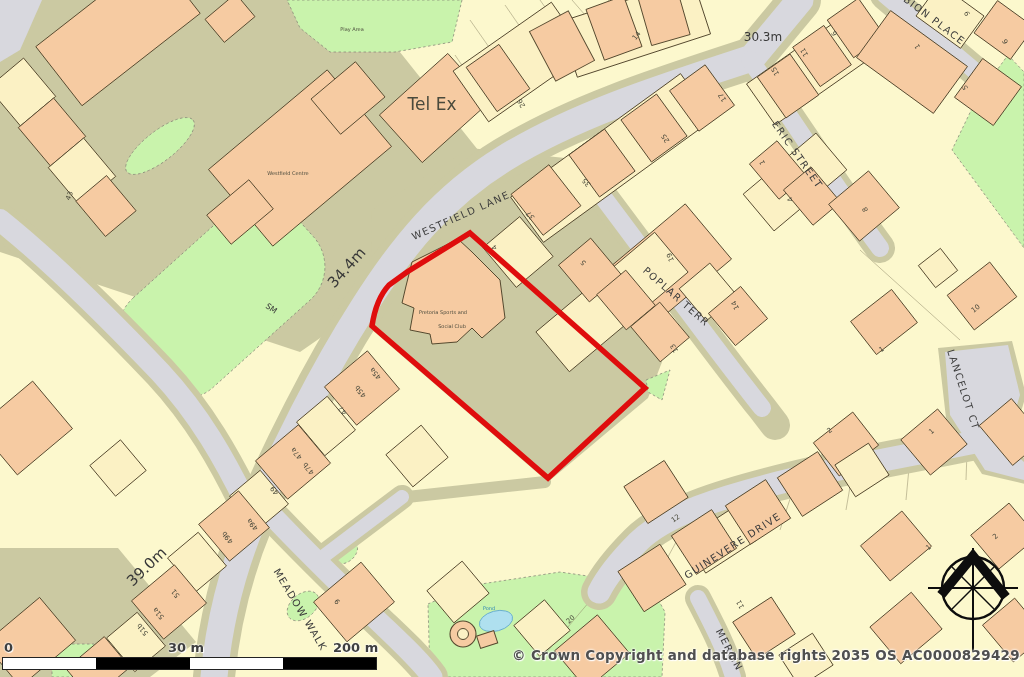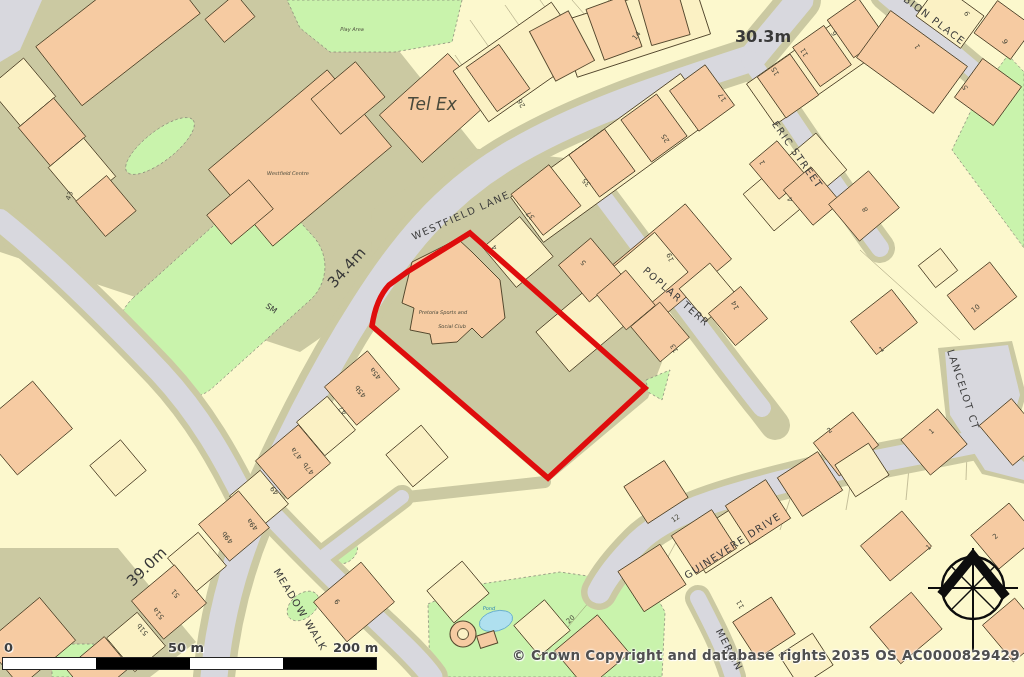--- a/index.html
+++ b/index.html
@@ -3,21 +3,21 @@
 <meta charset="utf-8">
 <style>
   html,body{margin:0;padding:0;background:#888;}
   #map{position:relative;width:1024px;height:677px;overflow:hidden;
        font-family:"DejaVu Sans","Liberation Sans",sans-serif;background:#FCF8CD;}
   #map svg{position:absolute;left:0;top:0;}
   .lbl{position:absolute;white-space:nowrap;color:#3b3b3b;line-height:1;}
   .g-street{letter-spacing:1.4px;color:#3c3c3c;font-weight:500;}
   .g-elev{color:#383838;}
   .g-num{color:#4a4a3c;}
-  .g-place{color:#4a4a3c;font-style:italic;}
+  .g-place{color:#4a4a3c;}
   #scalebar{position:absolute;left:2px;top:657px;width:375px;height:13px;display:flex;
             border:1px solid #222;box-sizing:border-box;}
   #scalebar .seg{flex:1 1 auto;height:100%;}
   .seg.w{background:#fff;}
   .seg.b{background:#000;}
   .scale-lbl{position:absolute;font-size:13px;font-weight:bold;color:#3f3f3f;
              text-shadow:0 0 2px #fff,0 0 2px #fff,1px 1px 1px #fff;}
   #copyright{position:absolute;right:4px;top:647px;font-size:13.5px;font-weight:bold;color:#4f4f4f;
              text-shadow:0 0 2px #fff,0 0 3px #fff,1px 1px 1px #fff;letter-spacing:.3px;}
 </style>
@@ -195,21 +195,21 @@
 
   <div id="labels">
       <span class="lbl g-street" style="left: 461px; top: 216px; font-size: 10px; transform: translate(-50%, -50%) rotate(-24deg);">WESTFIELD LANE</span>
       <span class="lbl g-street" style="left: 797px; top: 155px; font-size: 10px; transform: translate(-50%, -50%) rotate(55deg);">ERIC STREET</span>
       <span class="lbl g-street" style="left: 676px; top: 297px; font-size: 10px; transform: translate(-50%, -50%) rotate(41deg);">POPLAR TERR</span>
       <span class="lbl g-street" style="left: 928px; top: 16px; font-size: 10px; transform: translate(-50%, -50%) rotate(37deg);">ALBION PLACE</span>
       <span class="lbl g-street" style="left: 963px; top: 390px; font-size: 10px; transform: translate(-50%, -50%) rotate(72deg);">LANCELOT CT</span>
       <span class="lbl g-street" style="left: 733px; top: 546px; font-size: 10px; transform: translate(-50%, -50%) rotate(-33deg);">GUINEVERE DRIVE</span>
       <span class="lbl g-street" style="left: 729px; top: 650px; font-size: 10px; transform: translate(-50%, -50%) rotate(62deg);">MERLIN</span>
       <span class="lbl g-street" style="left: 300px; top: 610px; font-size: 10px; transform: translate(-50%, -50%) rotate(59deg);">MEADOW WALK</span>
-      <span class="lbl g-elev" style="left: 763px; top: 37px; font-size: 16px; transform: translate(-50%, -50%) rotate(0deg); font-weight: bold;">30.3m</span>
+      <span class="lbl g-elev" style="left: 763px; top: 37px; font-size: 12px; transform: translate(-50%, -50%) rotate(0deg);">30.3m</span>
       <span class="lbl g-elev" style="left: 347px; top: 268px; font-size: 15px; transform: translate(-50%, -50%) rotate(-48deg);">34.4m</span>
       <span class="lbl g-elev" style="left: 147px; top: 567px; font-size: 15px; transform: translate(-50%, -50%) rotate(-44deg);">39.0m</span>
       <span class="lbl g-elev" style="left: 271px; top: 309px; font-size: 8px; transform: translate(-50%, -50%) rotate(35deg);">SM</span>
       <span class="lbl g-place" style="left: 432px; top: 104px; font-size: 17px; transform: translate(-50%, -50%) rotate(0deg);">Tel Ex</span>
       <span class="lbl g-place" style="left: 288px; top: 173px; font-size: 5px; transform: translate(-50%, -50%) rotate(0deg);">Westfield Centre</span>
       <span class="lbl g-place" style="left: 352px; top: 29px; font-size: 5px; transform: translate(-50%, -50%) rotate(0deg);">Play Area</span>
       <span class="lbl g-place" style="left: 443px; top: 312px; font-size: 5px; transform: translate(-50%, -50%) rotate(0deg);">Pretoria Sports and</span>
       <span class="lbl g-place" style="left: 452px; top: 326px; font-size: 5px; transform: translate(-50%, -50%) rotate(0deg);">Social Club</span>
       <span class="lbl g-place" style="left: 489px; top: 608px; font-size: 5px; color: rgb(46, 134, 181); transform: translate(-50%, -50%) rotate(0deg);">Pond</span>
       <span class="lbl g-num" style="left: 70px; top: 196px; font-size: 7px; transform: translate(-50%, -50%) rotate(-68deg);">43</span>
@@ -257,17 +257,17 @@
       <span class="lbl g-num" style="left: 338px; top: 601px; font-size: 7px; transform: translate(-50%, -50%) rotate(-130deg);">9</span>
     </div>
 
   <div id="scalebar">
     <div class="seg w"></div>
     <div class="seg b"></div>
     <div class="seg w"></div>
     <div class="seg b"></div>
   </div>
   <span class="scale-lbl" style="left:4px;top:640px">0</span>
-  <span class="scale-lbl" style="left:168px;top:640px">50 m</span>
+  <span class="scale-lbl" style="left:168px;top:640px">30 m</span>
   <span class="scale-lbl" style="left:333px;top:640px">200 m</span>
 
   <span id="copyright">© Crown Copyright and database rights 2035 OS AC0000829429</span>
 </div>
 
 </body></html>

